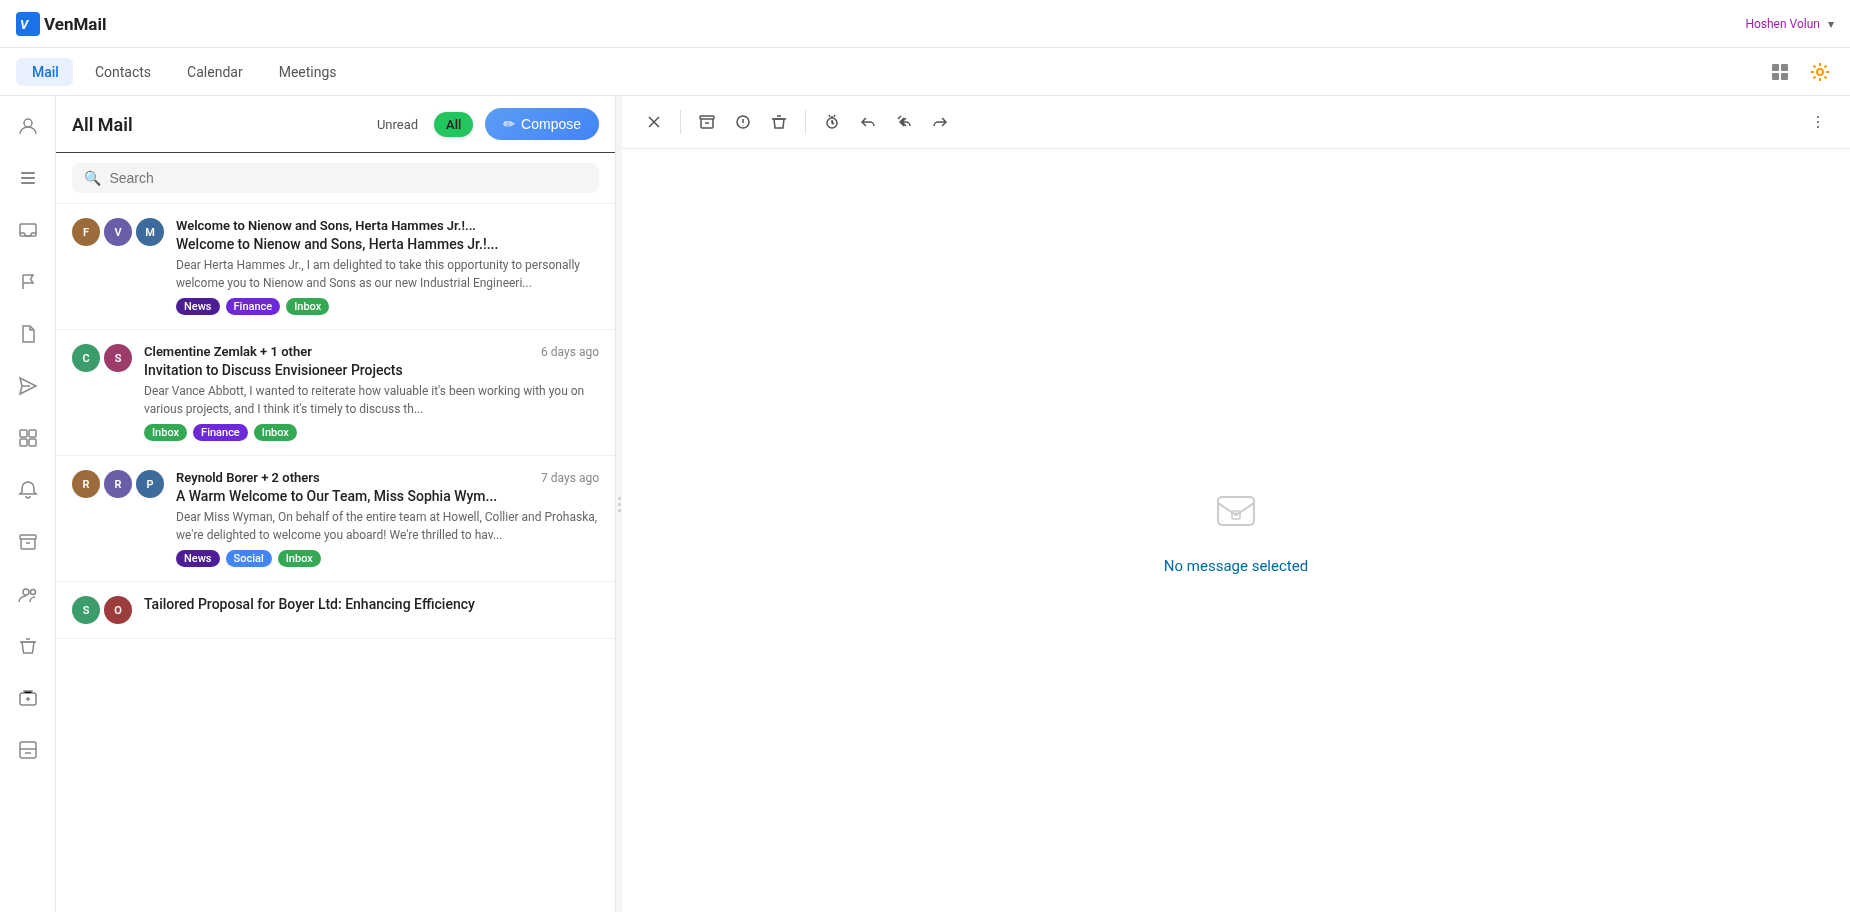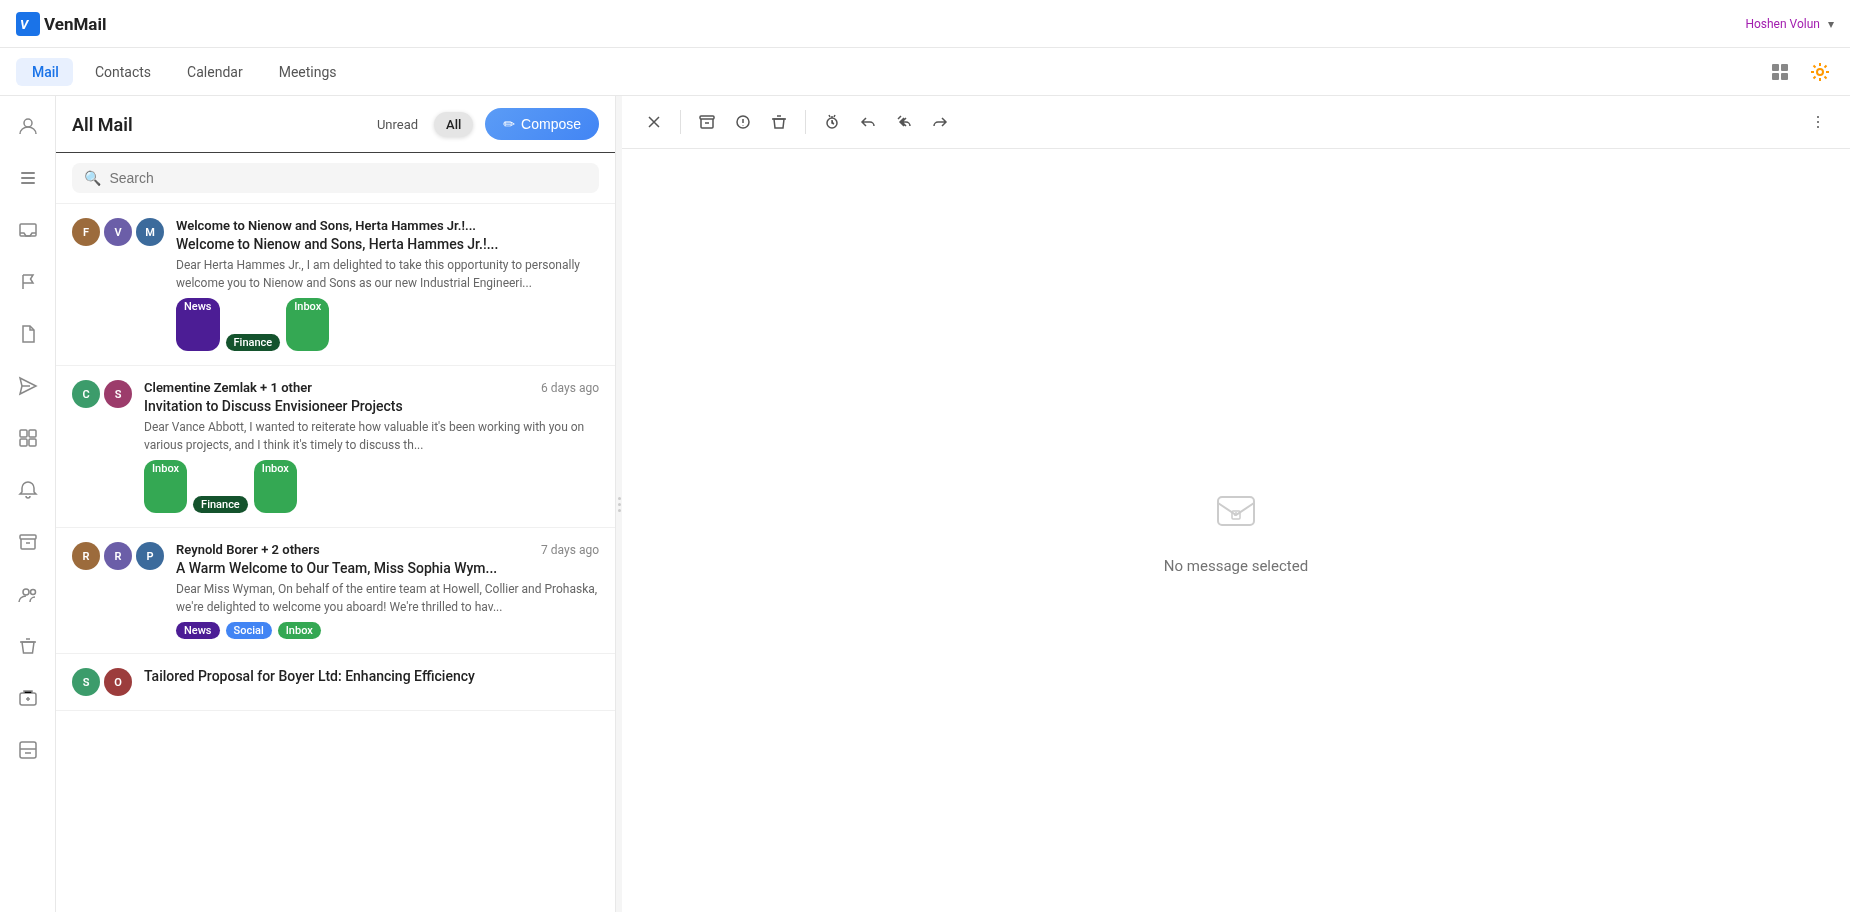--- a/index.html
+++ b/index.html
@@ -29,21 +29,21 @@
     .sidebar-icon { width: 36px; height: 36px; display: flex; align-items: center; justify-content: center; cursor: pointer; border-radius: 8px; color: #666; font-size: 18px; }
 
     
     .mail-panel { width: 560px; background: #fff; border-right: 1px solid #e8e8e8; display: flex; flex-direction: column; }
     .mail-panel-header { display: flex; align-items: center; padding: 12px 16px; gap: 12px; border-bottom: 1px solid #404040; }
     .mail-panel-title { font-size: 18px; font-weight: 600; color: #222; flex: 1; }
     .compose-btn { display: flex; align-items: center; gap: 6px; background: linear-gradient(135deg, #5b9cf6, #4285f4); color: #fff; border: none; border-radius: 20px; padding: 8px 18px; font-size: 14px; font-weight: 500; cursor: pointer; }
     .compose-btn .edit-icon { font-size: 14px; }
     .filter-tabs { display: flex; gap: 4px; }
     .filter-tab { padding: 5px 12px; border-radius: 16px; font-size: 13px; cursor: pointer; color: #555; }
-    .filter-tab.active { background: #e5e5e5; box-shadow: 0 1px 4px rgba(0,0,0,0.15); color: #222; font-weight: 500; }
+    .filter-tab.active { background: #22c55e; box-shadow: 0 1px 4px rgba(0,0,0,0.15); color: #222; font-weight: 500; }
 
     
     .search-bar { padding: 10px 16px; border-bottom: 1px solid #f0f0f0; }
     .search-input-wrap { display: flex; align-items: center; background: #f5f5f5; border-radius: 8px; padding: 7px 12px; gap: 8px; }
     .search-input-wrap input { border: none; background: transparent; outline: none; font-size: 14px; color: #0f766e; width: 100%; }
     .search-icon { color: #888; font-size: 14px; }
 
     
     .mail-list { flex: 1; overflow-y: auto; }
     .mail-item { padding: 14px 16px; border-bottom: 1px solid #f0f0f0; cursor: pointer; }
@@ -52,33 +52,33 @@
     .avatar { width: 28px; height: 28px; border-radius: 50%; display: flex; align-items: center; justify-content: center; font-size: 11px; font-weight: 600; color: #fff; flex-shrink: 0; }
     .mail-item-body { flex: 1; min-width: 0; }
     .mail-item-top { display: flex; align-items: center; justify-content: space-between; margin-bottom: 3px; }
     .mail-sender { font-size: 13px; font-weight: 600; color: #222; }
     .mail-time { font-size: 12px; color: #888; }
     .mail-subject { font-size: 14px; font-weight: 500; color: #222; margin-bottom: 4px; white-space: nowrap; overflow: hidden; text-overflow: ellipsis; }
     .mail-preview { font-size: 12px; color: #666; line-height: 1.5; display: -webkit-box; -webkit-line-clamp: 2; -webkit-box-orient: vertical; overflow: hidden; margin-bottom: 6px; }
     .tags { display: flex; gap: 6px; flex-wrap: wrap; }
     .tag { padding: 2px 8px; border-radius: 12px; font-size: 11px; font-weight: 500; color: #fff; }
     .tag-news { background: #4c1d95; }
-    .tag-finance { background: #14532d; margin-top: 36px; }
+    .tag-finance { background: #6d28d9; }
     .tag-inbox { background: #34a853; }
     .tag-social { background: #4285f4; }
 
     
     .right-panel { flex: 1; background: #fff; display: flex; flex-direction: column; }
     .right-toolbar { display: flex; align-items: center; padding: 10px 16px; border-bottom: 1px solid #e8e8e8; gap: 4px; }
     .toolbar-btn { width: 32px; height: 32px; display: flex; align-items: center; justify-content: center; cursor: pointer; border-radius: 6px; color: #555; font-size: 16px; border: none; background: none; }
     .toolbar-divider { width: 1px; height: 24px; background: #e0e0e0; margin: 0 6px; }
     .toolbar-more { margin-left: auto; }
     .right-content { flex: 1; display: flex; flex-direction: column; align-items: center; justify-content: center; gap: 12px; color: #aaa; }
     .empty-icon { font-size: 40px; }
-    .empty-text { font-size: 15px; color: #737373; }
+    .empty-text { font-size: 15px; color: #0369a1; }
 
     
     .resize-handle { width: 6px; background: transparent; cursor: col-resize; display: flex; align-items: center; justify-content: center; }
     .resize-dots { display: flex; flex-direction: column; gap: 3px; }
     .resize-dot { width: 3px; height: 3px; border-radius: 50%; background: #ccc; }
   </style>
 </head>
 <body>
 
 <div class="topbar">

